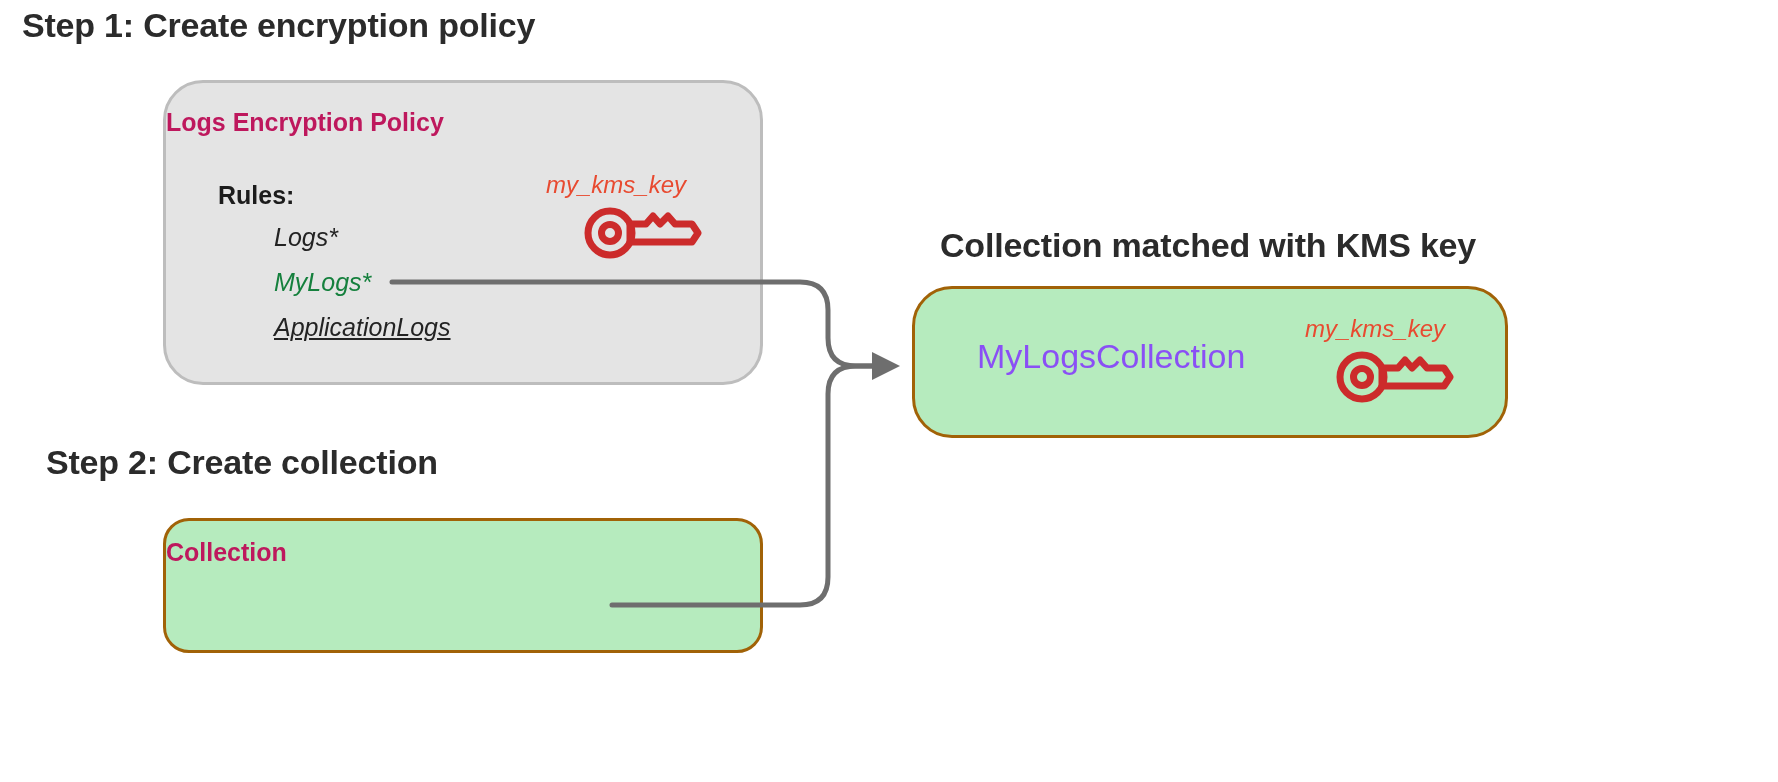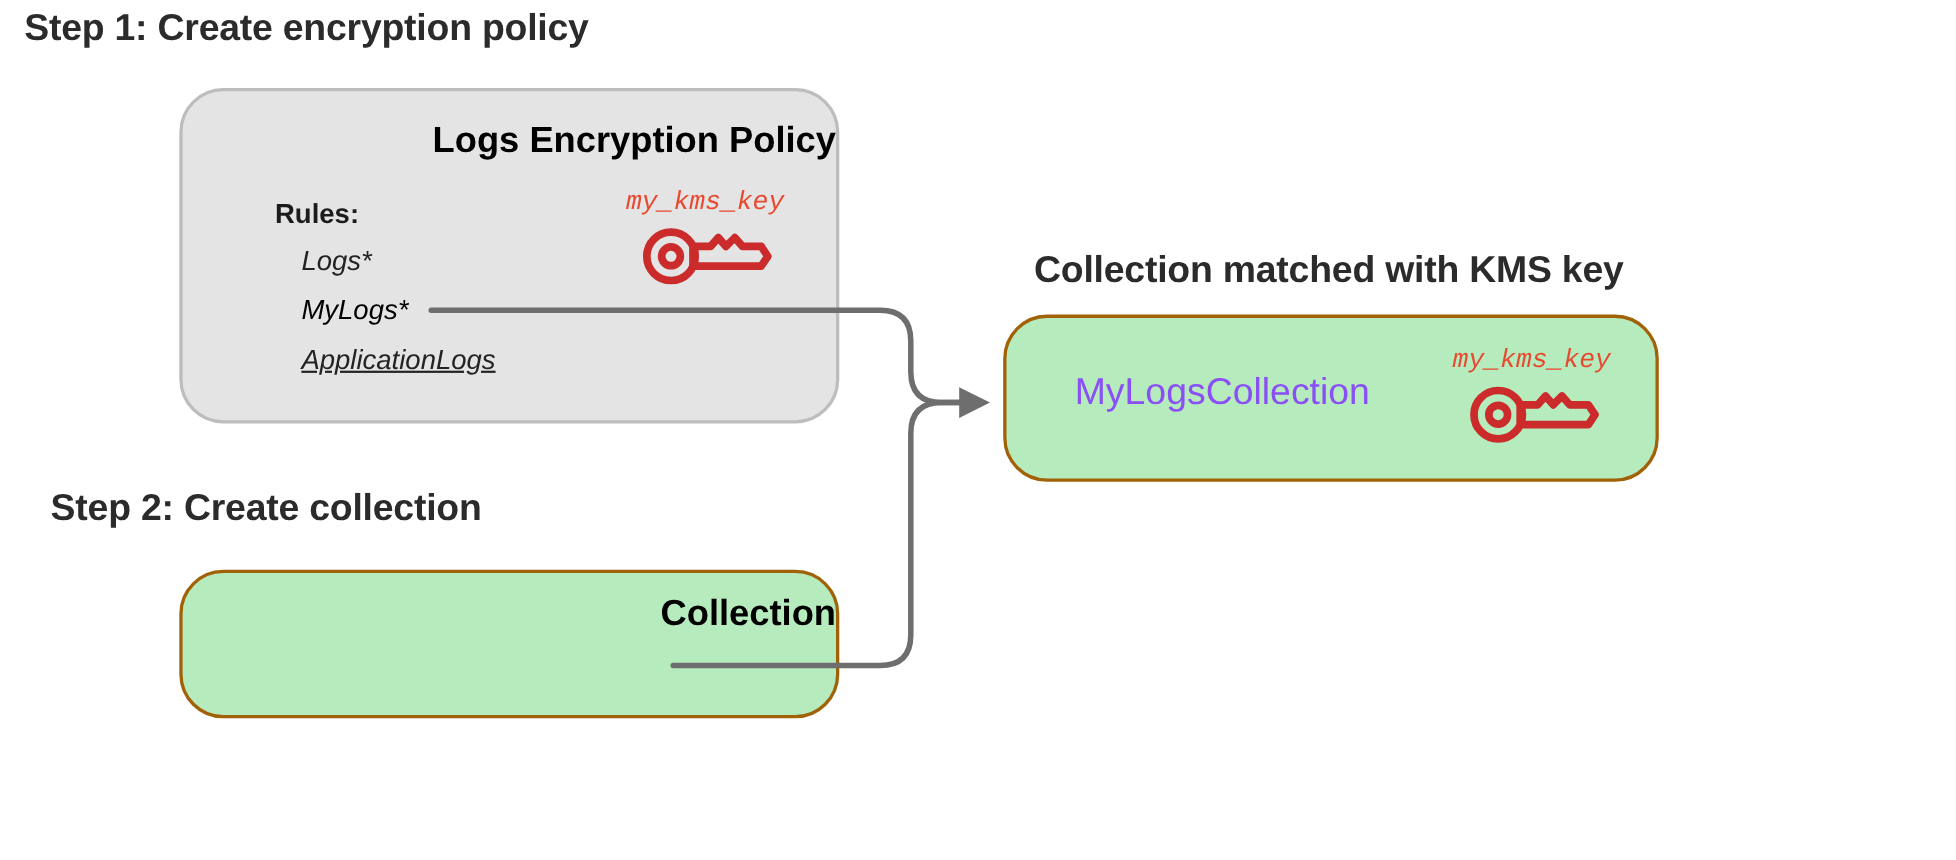--- a/index.html
+++ b/index.html
@@ -51,54 +51,53 @@
     border: 3px solid #bdbdbd;
     border-radius: 40px;
   }
   .box-green {
     background: #b6ebbe;
     border: 3px solid #a16207;
     border-radius: 40px;
   }
 
   #policy-box     { left: 163px;  top: 80px;  width: 600px; height: 305px; }
-  #collection-box { left: 163px;  top: 518px; width: 600px; height: 135px; }
+  #collection-box { left: 163px;  top: 518px; width: 600px; height: 135px; border-radius: 26px; }
   #matched-box    { left: 912px;  top: 286px; width: 596px; height: 152px; }
 
   
   .box-title {
     position: absolute;
     width: 100%;
-    text-align: right;
-    font-size: 33px;
-    font-weight: bold;
-    color: #000000;
+    text-align: left;
+    font-size: 25px;
+    font-weight: bold;
+    color: #be185d;
   }
   #policy-title     { top: 25px; }
   #collection-title { top: 17px; }
 
   .rules-label {
     position: absolute;
     left: 52px;
     top: 98px;
     font-size: 25px;
     font-weight: bold;
     color: #1c1c1c;
-    margin-left: 32px;
   }
   .rule {
     position: absolute;
     left: 108px;
     font-size: 25px;
     font-style: italic;
     color: #232323;
     white-space: nowrap;
   }
   #rule-0 { top: 140px; text-align: right; }
-  #rule-1 { top: 185px; color: #000000; }
+  #rule-1 { top: 185px; color: #15803d; }
   #rule-2 { top: 230px; text-decoration: underline; }
 
   .name-row {
     position: absolute;
     left: 128px;
     top: 78px;
     font-size: 25px;
     white-space: nowrap;
   }
   .name-label {
@@ -114,22 +113,20 @@
     left: 62px;
     top: 48px;
     font-size: 34px;
     color: #8a4ff5;
     white-space: nowrap;
   }
 
   
   .kms-badge {
     position: absolute;
-    text-align: center;
-    font-family: Liberation Mono, monospace;
   }
   .kms-label {
     font-size: 24px;
     font-style: italic;
     color: #e84a30;
     white-space: nowrap;
     line-height: 1;
   }
   .kms-icon {
     display: block;

